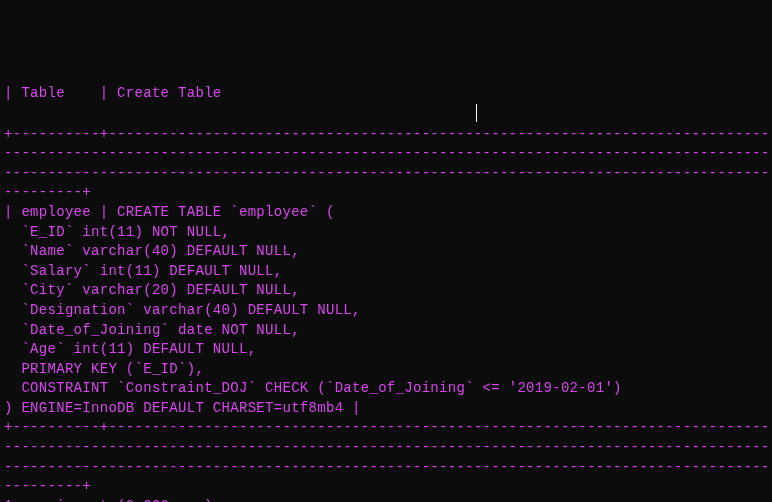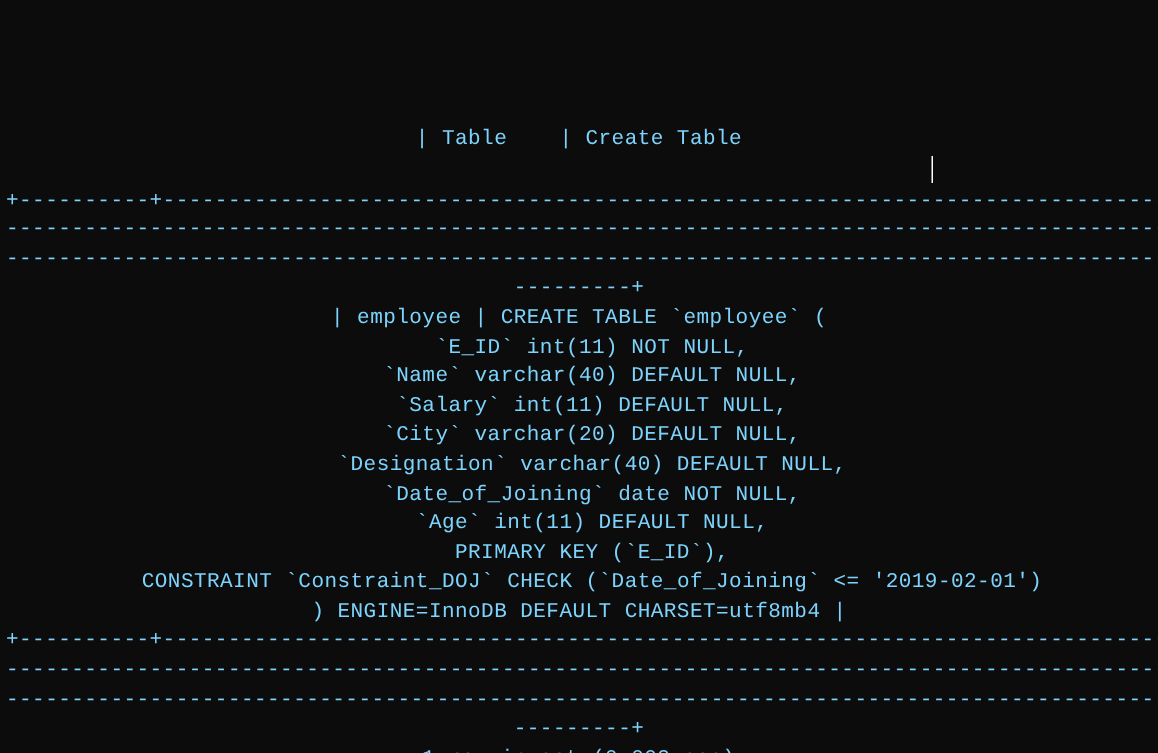--- a/index.html
+++ b/index.html
@@ -15,22 +15,21 @@
       line-height: 1.4;
       padding: 6px 4px;
       white-space: pre;
       overflow: hidden;
       width: 772px;
       height: 502px;
       position: relative;
     }
     .line {
       display: block;
-      color: #7dd3fc;
-      text-align: center;
+      color: #d946ef;
     }
     .cursor {
       display: inline-block;
       width: 1px;
       height: 18px;
       background-color: #ffffff;
       vertical-align: text-bottom;
       margin-left: 2px;
     }
     .terminal {

